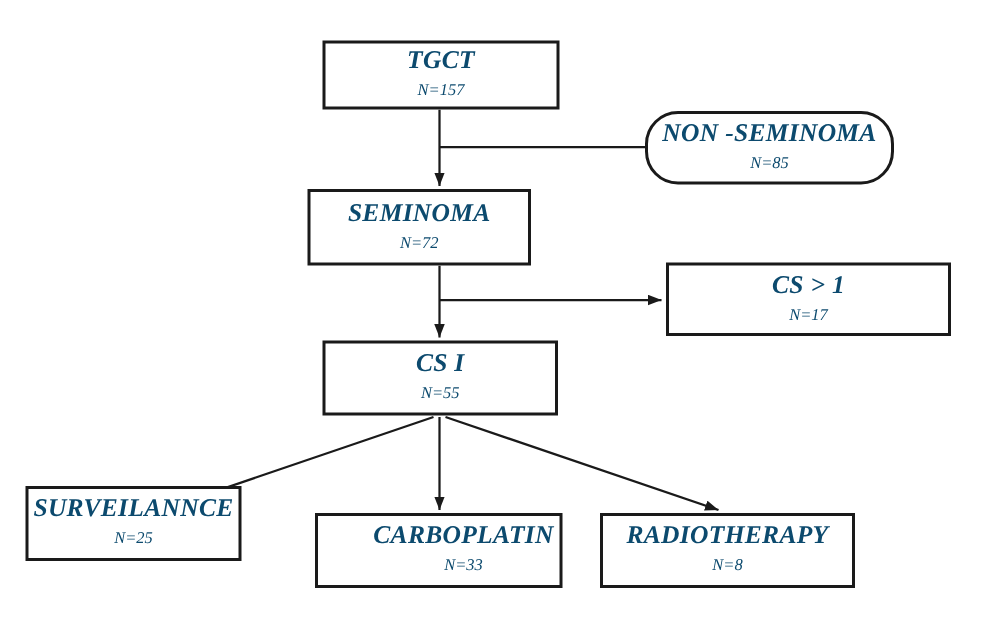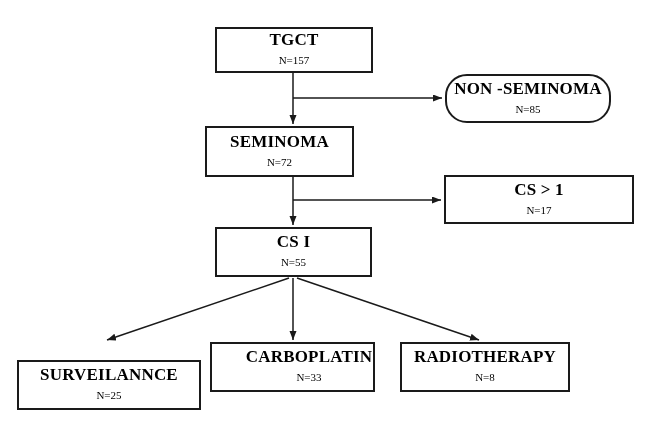--- a/index.html
+++ b/index.html
@@ -20,45 +20,46 @@
     left: 0;
     top: 0;
     width: 656px;
     height: 425px;
   }
   .node {
     position: absolute;
     box-sizing: border-box;
     border: 2px solid #1a1a1a;
     background: #ffffff;
-    color: #000000;
+    color: #0c4a6e;
     display: flex;
     flex-direction: column;
     justify-content: center;
     align-items: center;
     text-align: center;
     line-height: 21px;
+    font-style: italic;
   }
   .node-label {
     font-weight: bold;
     font-size: 17px;
     letter-spacing: 0.2px;
     white-space: pre;
   }
   .node-count {
     font-weight: normal;
     font-size: 11px;
   }
   
   #n-tgct         { left: 215px; top: 27px;  width: 158px; height: 46px; }
-  #n-nonseminoma  { left: 445px; top: 74px;  width: 166px; height: 49px; border-radius: 22px; }
+  #n-nonseminoma  { left: 430px; top: 74px;  width: 166px; height: 49px; border-radius: 22px; }
   #n-seminoma     { left: 205px; top: 126px; width: 149px; height: 51px; }
   #n-csgt1        { left: 444px; top: 175px; width: 190px; height: 49px; }
   #n-csi          { left: 215px; top: 227px; width: 157px; height: 50px; }
-  #n-surveillance { left: 17px;  top: 360px; width: 184px; height: 50px; }
+  #n-surveillance { left: 17px;  top: 324px; width: 144px; height: 50px; }
   #n-carboplatin  { left: 210px; top: 342px; width: 165px; height: 50px; padding-left: 33px; }
   #n-radiotherapy { left: 400px; top: 342px; width: 170px; height: 50px; }
 </style>
 </head>
 <body>
 
 <div class="canvas">
 
   <svg class="arrows" viewBox="0 0 656 425" xmlns="http://www.w3.org/2000/svg">
     <defs>

